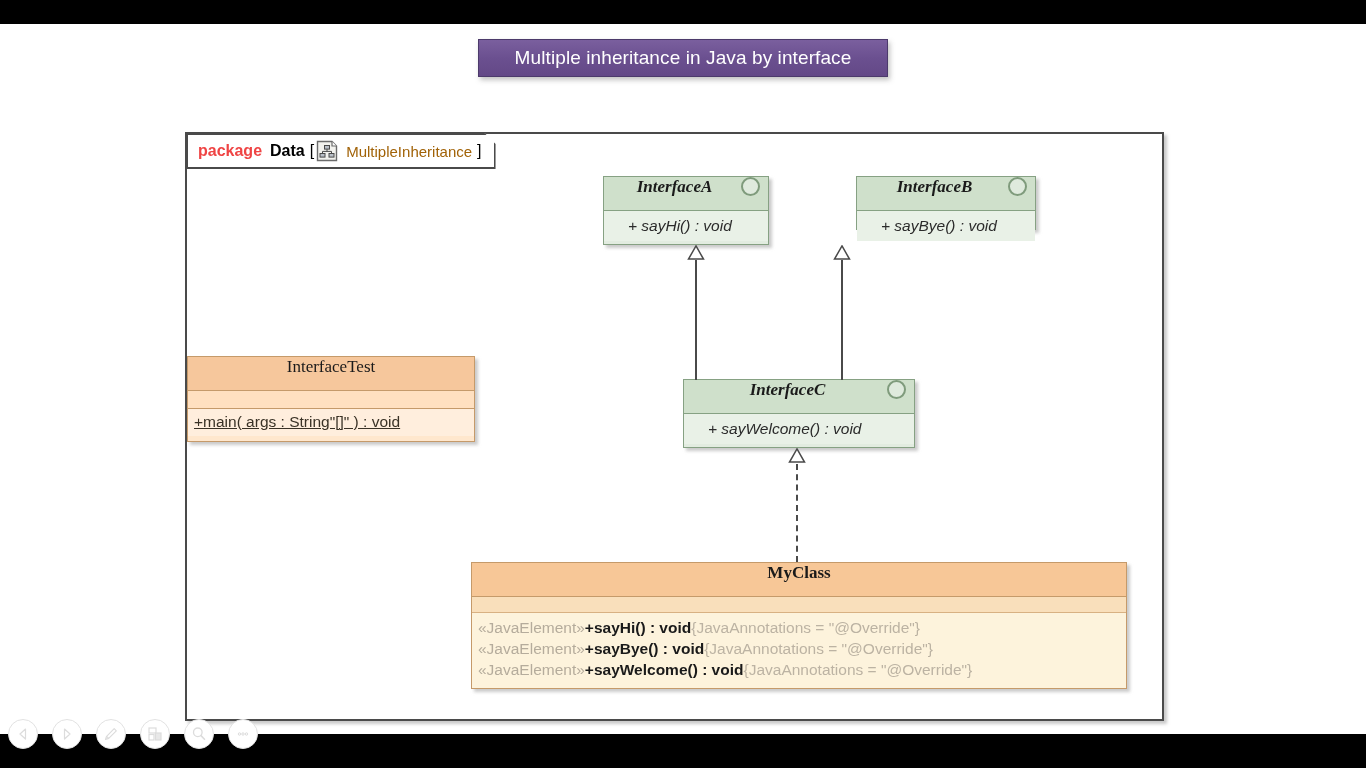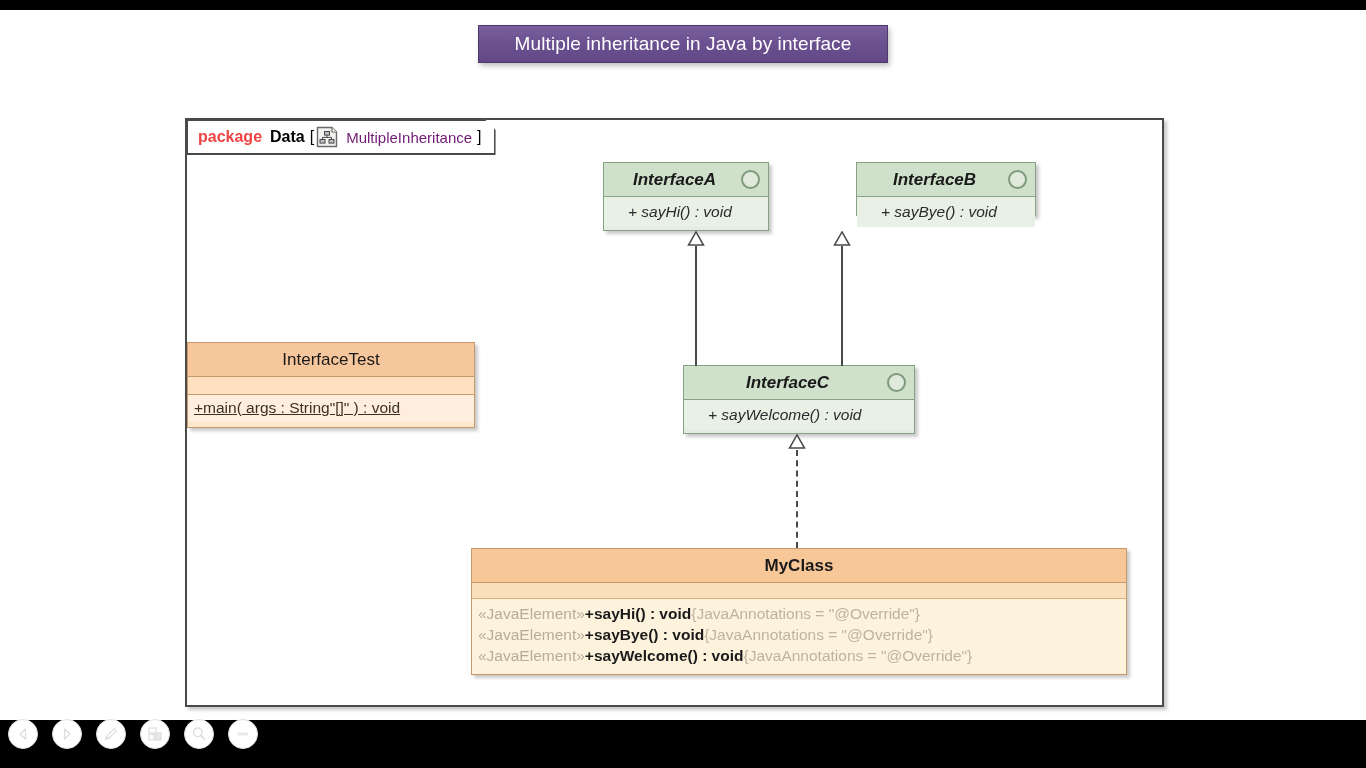--- a/index.html
+++ b/index.html
@@ -14,21 +14,21 @@
   #screen {
     position: relative;
     width: 1366px;
     height: 768px;
     background: #000000;
   }
 
   
   #page {
     position: absolute;
-    left: 0; top: 10px;
+    left: 0; top: 24px;
     width: 1366px;
     height: 710px;
     background: #ffffff;
   }
 
   
   #title-banner {
     position: absolute;
     left: 478px; top: 15px;
     width: 410px; height: 38px;
@@ -81,21 +81,21 @@
     color: #000;
     margin-right: 5px;
     font-weight: bold;
   }
   #package-tab .brk {
     font-size: 16px;
     color: #000;
   }
   #package-tab .diagname {
     font-size: 15px;
-    color: #701a75;
+    color: #a16207;
     margin: 0 5px 0 6px;
   }
   .pkg-icon {
     display: inline-block;
     width: 22px; height: 22px;
     margin: 0 2px;
     vertical-align: middle;
   }
 
   
@@ -103,23 +103,24 @@
     position: absolute;
     border: 1px solid #7d917b;
     box-shadow: 3px 3px 3px rgba(160,160,160,0.55);
   }
   .uml-box.iface { border: 1px solid #86a183; background: #e2ece0; }
   .uml-box.cls   { border: 1px solid #c59a6a; background: #fdf3dc; }
 
   .hdr {
     height: 34px;
     display: flex;
-    align-items: center;
+    align-items: flex-start;
     position: relative;
-    padding: 8px 8px;
+    padding: 0 8px;
+    font-family: Liberation Serif, serif;
   }
   .iface > .hdr {
     background: #cfe0cb;
     border-bottom: 1px solid #86a183;
   }
   .cls > .hdr {
     background: #f7c797;
     border-bottom: 1px solid #c59a6a;
   }
   .hdr .name {

